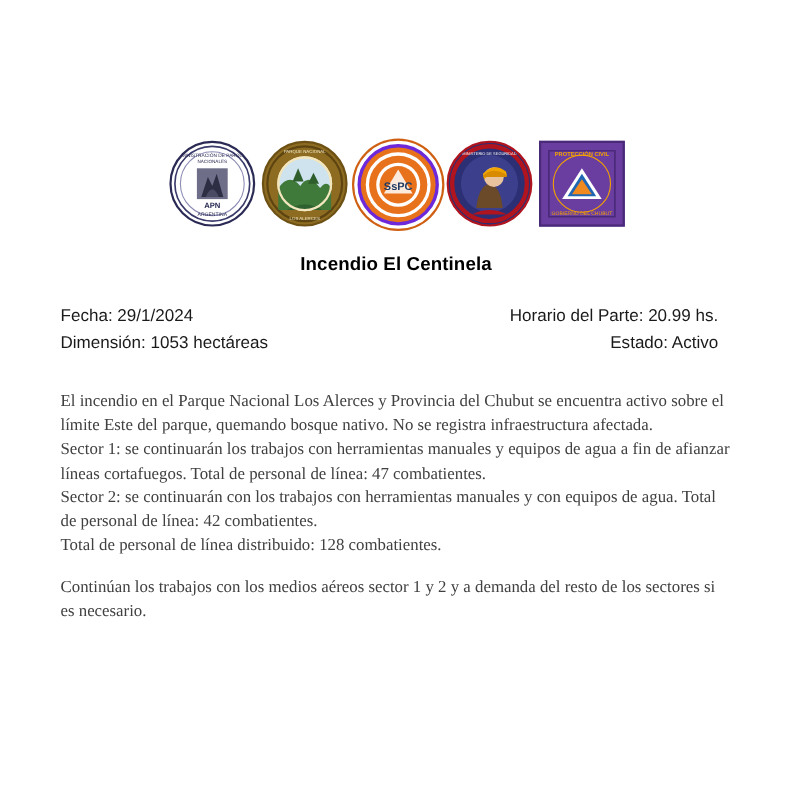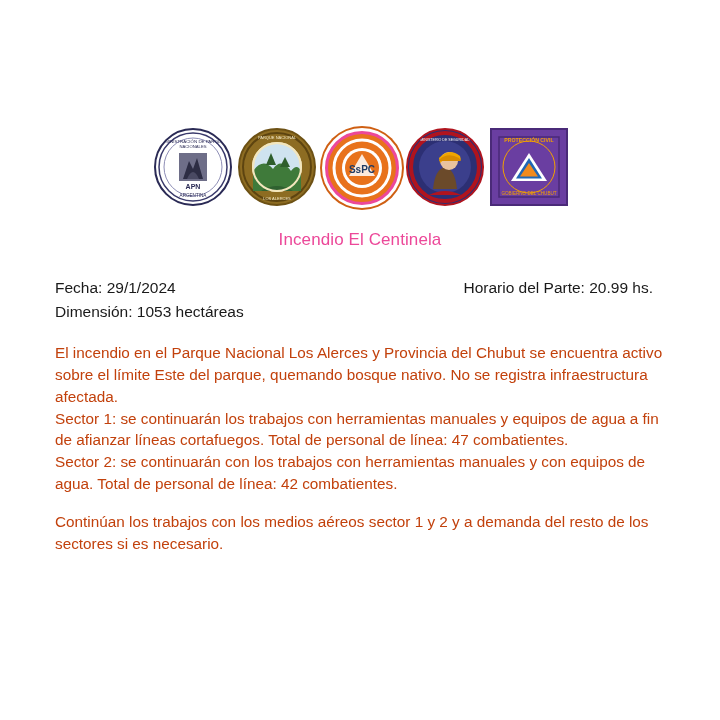--- a/index.html
+++ b/index.html
@@ -61,21 +61,21 @@
     align-items: center;
     justify-content: center;
     overflow: hidden;
   }
 
   
   .logo-sspc {
     width: 74px;
     height: 74px;
     border-radius: 50%;
-    background: #ec4899;
+    background: #6d28d9;
     border: 3px solid #ffffff;
     box-shadow: 0 0 0 2px #cf5f12;
     display: flex;
     align-items: center;
     justify-content: center;
     color: #fff;
     overflow: hidden;
   }
 
   
@@ -100,48 +100,50 @@
     display: flex;
     align-items: center;
     justify-content: center;
     overflow: hidden;
   }
 
   
   .doc-title {
     text-align: center;
     font-size: 17px;
-    color: #ec4899;
+    color: #000000;
     margin-top: 26px;
     letter-spacing: .1px;
+    font-weight: bold;
   }
 
   
   .meta {
     margin-top: 26px;
     font-size: 15.5px;
     line-height: 1.55;
     color: #1a1a1a;
   }
   .meta-row {
     display: flex;
     justify-content: space-between;
     align-items: flex-end;
   }
   .meta-right {
     padding-right: 12px;
   }
 
   
   .body-text {
-    margin-top: 18px;
+    margin-top: 30px;
     font-size: 15.3px;
     line-height: 1.43;
-    color: #c2410c;
+    color: #404040;
     text-align: left;
+    font-family: Liberation Serif, serif;
   }
   .body-text p {
     margin: 0;
   }
   .body-text p.gap {
     margin-top: 16px;
   }
 </style>
 </head>
 <body>
@@ -231,23 +233,25 @@
 
   <div class="doc-title">Incendio El Centinela</div>
 
   <div class="meta">
     <div class="meta-row">
       <span>Fecha: 29/1/2024</span>
       <span class="meta-right">Horario del Parte: 20.99 hs.</span>
     </div>
     <div class="meta-row">
       <span>Dimensión: 1053 hectáreas</span>
+      <span class="meta-right">Estado: Activo</span>
     </div>
   </div>
 
   <div class="body-text">
     <p>El incendio en el Parque Nacional Los Alerces y Provincia del Chubut se encuentra activo sobre el límite Este del parque, quemando bosque nativo. No se registra infraestructura afectada.</p>
     <p>Sector 1: se continuarán los trabajos con herramientas manuales y equipos de agua a fin de afianzar líneas cortafuegos. Total de personal de línea: 47 combatientes.</p>
     <p>Sector 2: se continuarán con los trabajos con herramientas manuales y con equipos de agua. Total de personal de línea: 42 combatientes.</p>
+    <p>Total de personal de línea distribuido: 128 combatientes.</p>
     <p class="gap">Continúan los trabajos con los medios aéreos sector 1 y 2 y a demanda del resto de los sectores si es necesario.</p>
   </div>
 
 </div>
 
 </body></html>

